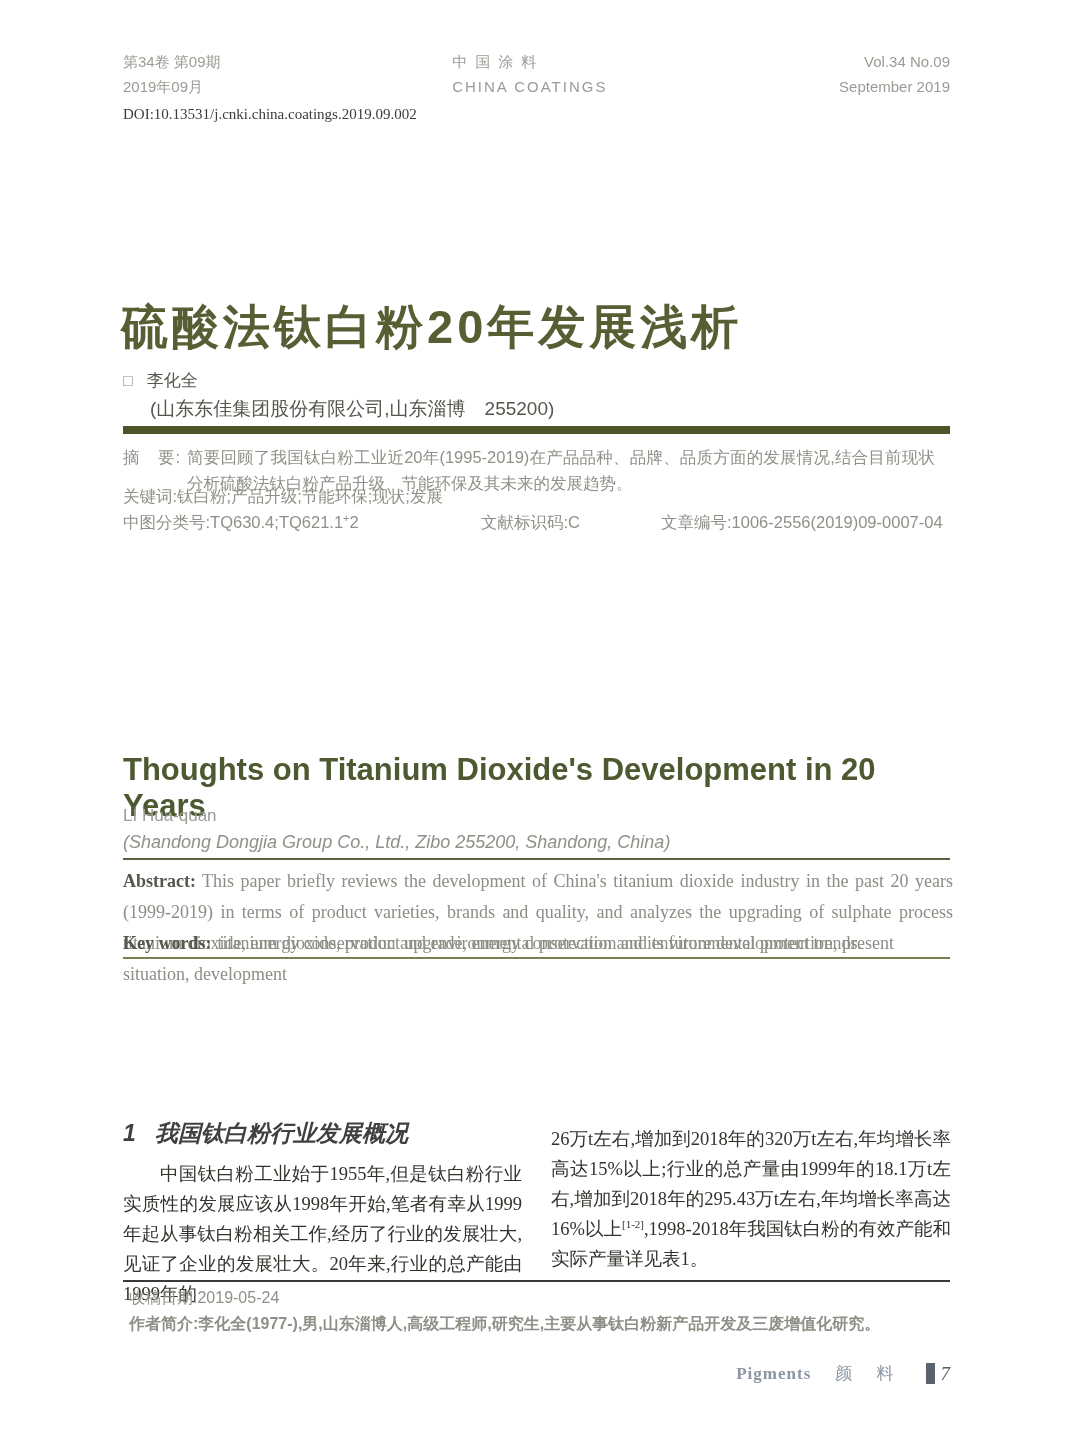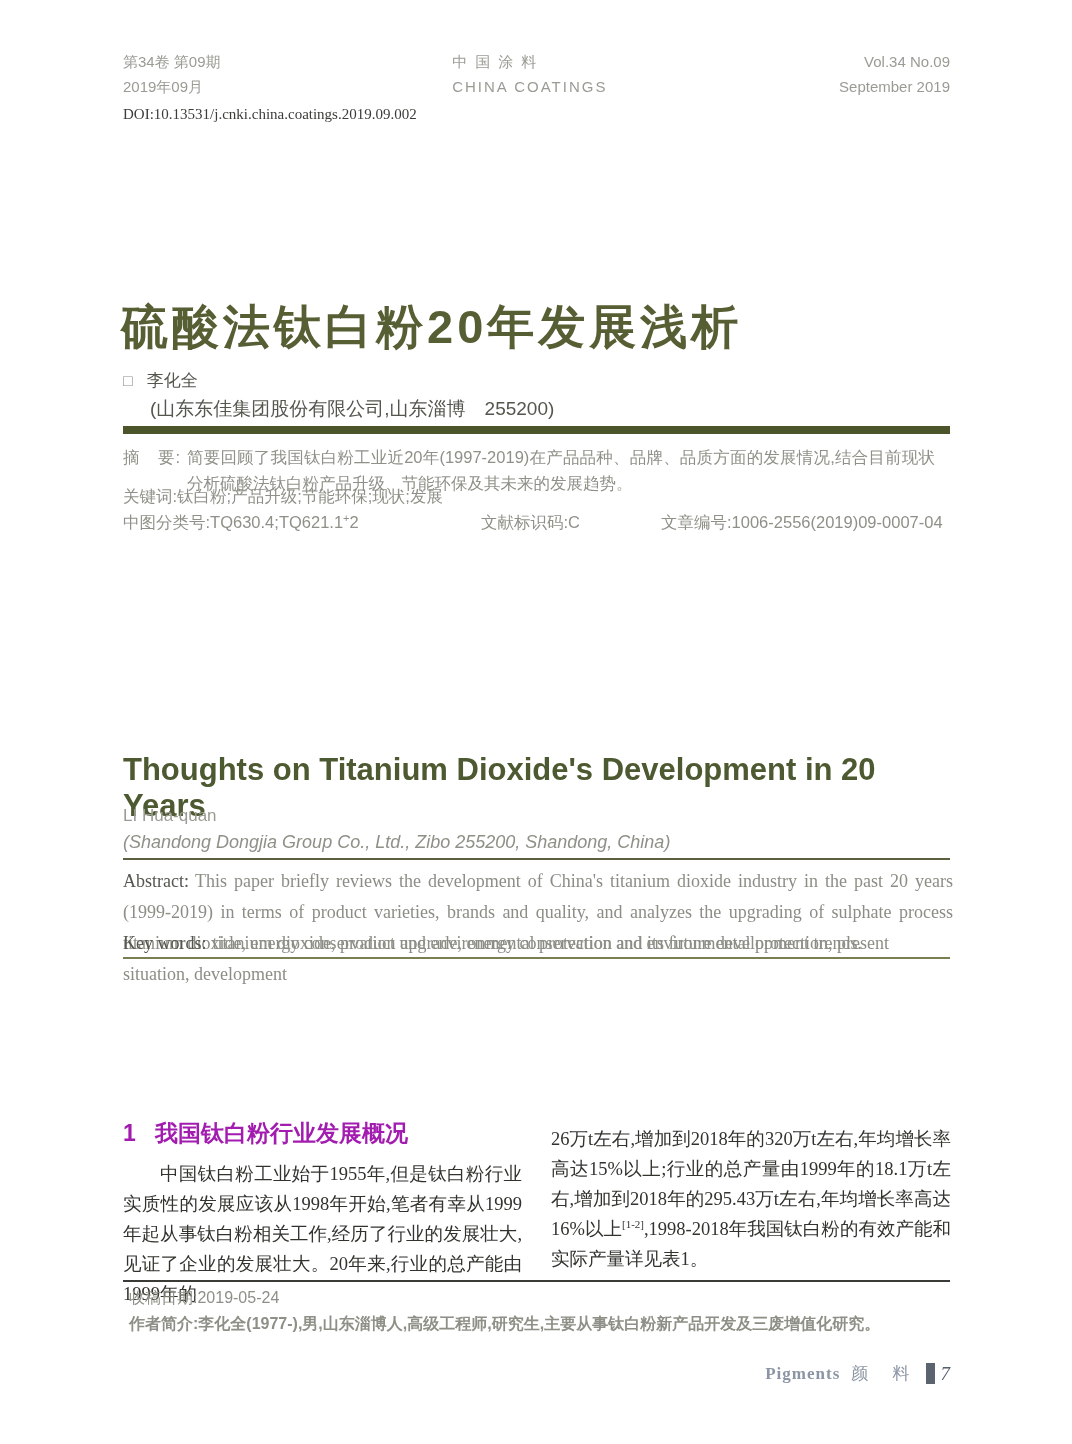--- a/index.html
+++ b/index.html
@@ -82,38 +82,39 @@
     color:#8e9187; font-size:18px; font-style:italic;
     font-family:Liberation Sans, sans-serif;
   }
   .rule-top { position:absolute; top:858px; left:123px; width:827px; height:2px; background:#5d6040; }
   .abs-en {
     position:absolute; top:866px; left:123px; width:830px;
     color:#8c8e85; font-size:18px; line-height:31px;
     text-align:justify;
     font-family:"Liberation Serif", serif;
   }
-  .abs-en .lbl, .kw-en .lbl { font-weight:normal; color:#55564e; margin-right:6px; }
+  .abs-en .lbl, .kw-en .lbl { font-weight:bold; color:#55564e; margin-right:6px; }
   .kw-en {
     position:absolute; top:928px; left:123px; width:830px;
     color:#8c8e85; font-size:18px; line-height:31px;
     font-family:"Liberation Serif", serif;
   }
   .rule-bottom { position:absolute; top:957px; left:123px; width:827px; height:2px; background:#7a7e50; }
   
   .col-left-body {
     position:absolute; top:1118px; left:123px; width:399px;
   }
   .col-right-body {
     position:absolute; top:1124px; left:551px; width:400px;
   }
   .sec-heading {
-    color:#a21caf; font-size:23px; font-weight:bold;
+    color:#404040; font-size:23px; font-weight:bold;
     white-space:pre; margin-bottom:10px;
     font-family:"Liberation Sans", sans-serif;
+    font-style:italic;
   }
   .body-par {
     color:#33332e; font-size:18.5px; line-height:30px;
     text-align:justify;
     font-family:"Liberation Serif", serif;
   }
   .indent { text-indent:2em; }
   .body-par sup { color:#33332e; }
   
   .foot-rule { position:absolute; top:1280px; left:123px; width:827px; height:2px; background:#3a3a36; }
@@ -125,22 +126,22 @@
     position:absolute; top:1314px; left:129px; width:820px;
     color:#8d9086; font-size:16px;font-weight:bold;
   }
   
   .pfooter {
     position:absolute; top:1362px; right:122px;
     display:flex; align-items:center;
     color:#8b95a3; font-size:17px;
     font-family:"Liberation Serif", serif;
   }
-  .pfooter .en { font-weight:bold; letter-spacing:1px; margin-right:11px; }
-  .pfooter .cn { letter-spacing:10px; margin-right:6px;text-align:right; }
+  .pfooter .en { font-weight:bold; letter-spacing:1px; margin-right:24px; }
+  .pfooter .cn { letter-spacing:10px; margin-right:22px;text-align:right; }
   .pfooter .bar { width:9px; height:21px; background:#5a636e; margin-right:6px; }
   .pfooter .num { font-style:italic; color:#555f6e; font-size:19px; }
 </style>
 </head>
 <body>
 
 <div class="page">
 
   <div class="jheader">
     <div class="col-left">
@@ -160,21 +161,21 @@
 
   <h1 class="cn-title">硫酸法钛白粉20年发展浅析</h1>
   <div class="cn-author-row">
     <span class="box">□</span><span>李化全</span>
   </div>
   <div class="cn-affil">(山东东佳集团股份有限公司,山东淄博　255200)</div>
   <div class="olive-bar"></div>
 
   <div class="abs-cn">
     <span class="lbl">摘　要:</span>
-    <span>简要回顾了我国钛白粉工业近20年(1997-2019)在产品品种、品牌、品质方面的发展情况,结合目前现状分析硫酸法钛白粉产品升级、节能环保及其未来的发展趋势。</span>
+    <span>简要回顾了我国钛白粉工业近20年(1995-2019)在产品品种、品牌、品质方面的发展情况,结合目前现状分析硫酸法钛白粉产品升级、节能环保及其未来的发展趋势。</span>
   </div>
   <div class="kw-cn">关键词:钛白粉;产品升级;节能环保;现状;发展</div>
   <div class="clc-row">
     <span class="seg1"><span>中图分类号:</span><span>TQ630.4;TQ621.1</span><sup>+</sup><span>2</span></span>
     <span class="seg2">文献标识码:C</span>
     <span class="seg3">文章编号:1006-2556(2019)09-0007-04</span>
   </div>
 
   <h2 class="en-title">Thoughts on Titanium Dioxide's Development in 20 Years</h2>
   <div class="en-author">LI Hua-quan</div>

